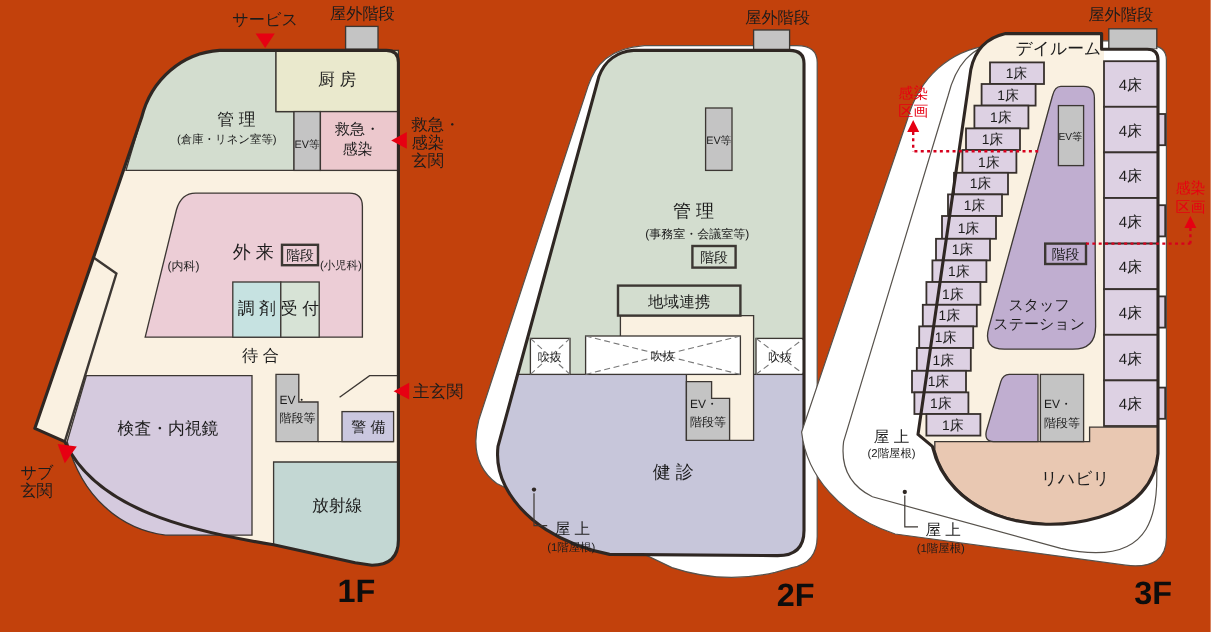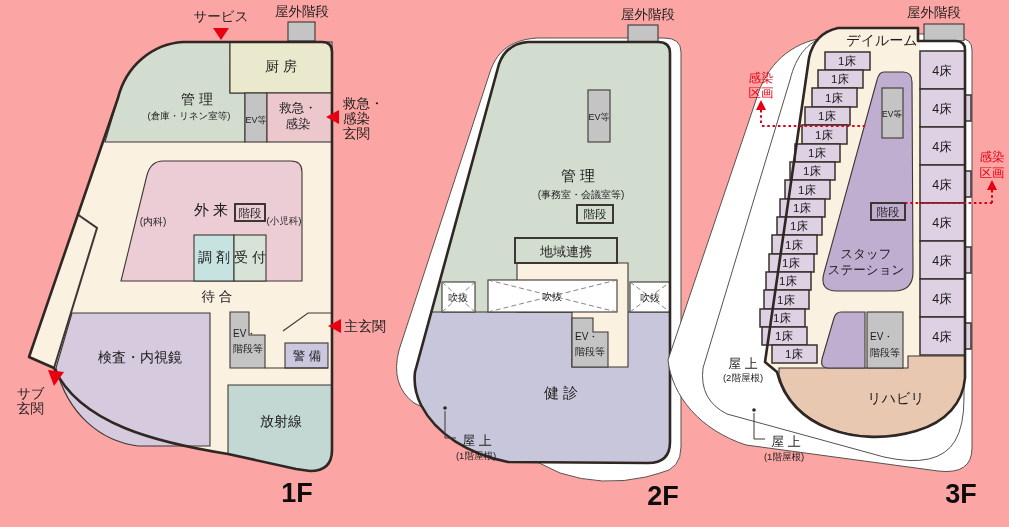--- a/index.html
+++ b/index.html
@@ -1,16 +1,16 @@
 <!DOCTYPE html>
 <html><head>
 <meta charset="utf-8">
 <style>
   html,body{margin:0;padding:0;background:#ffffff;}
-  .stage{position:relative;width:1009px;height:527px;background:#fca5a5;overflow:hidden;}
+  .stage{position:relative;width:1009px;height:527px;background:#c2410c;overflow:hidden;}
   svg{position:absolute;left:0;top:0;}
   svg text{font-family:"Liberation Sans",sans-serif;fill:#1c1c1c;}
   .thick{fill:none;stroke:#2f2723;stroke-width:2.6;stroke-linejoin:round;stroke-linecap:round;}
   .wall{fill:none;stroke:#3c3733;stroke-width:1.1;}
   .wall2{fill:none;stroke:#3c3733;stroke-width:2;}
   .rim{fill:#ffffff;stroke:#57524c;stroke-width:1;}
   .box{stroke:#3c3733;stroke-width:1.1;}
   .room{stroke:#37302c;stroke-width:1.5;}
   .red{fill:#e60012;}
   .rdot{fill:none;stroke:#d7001d;stroke-width:2;stroke-dasharray:2.5 2.8;}

